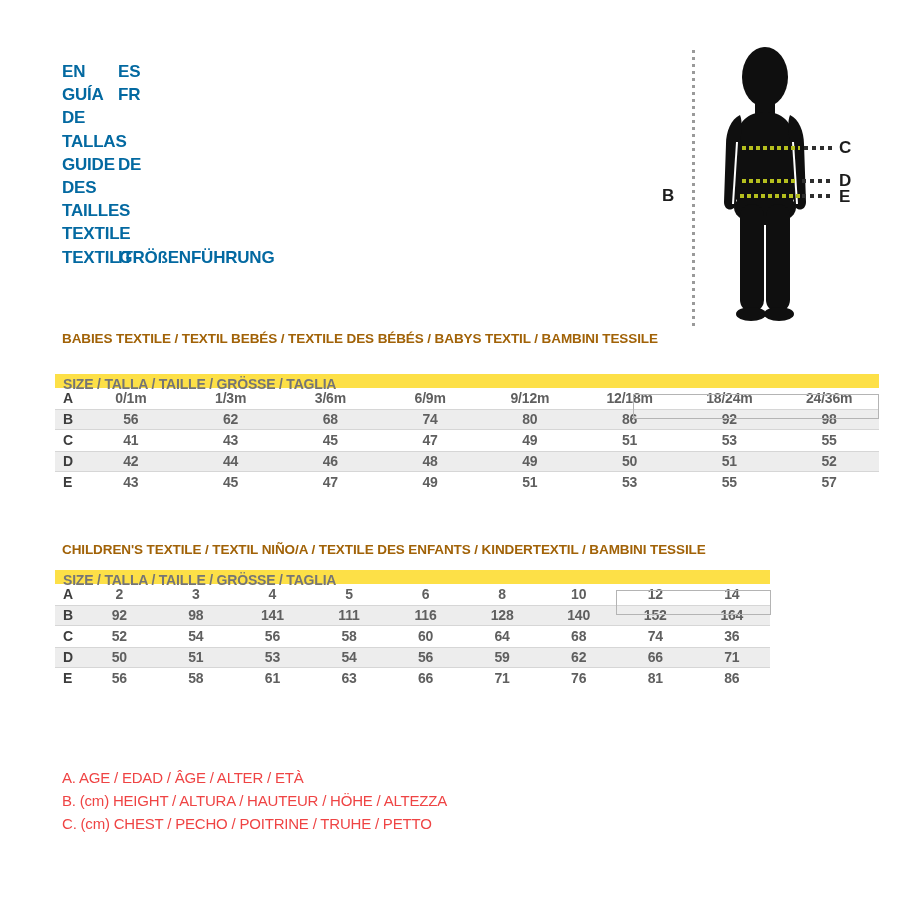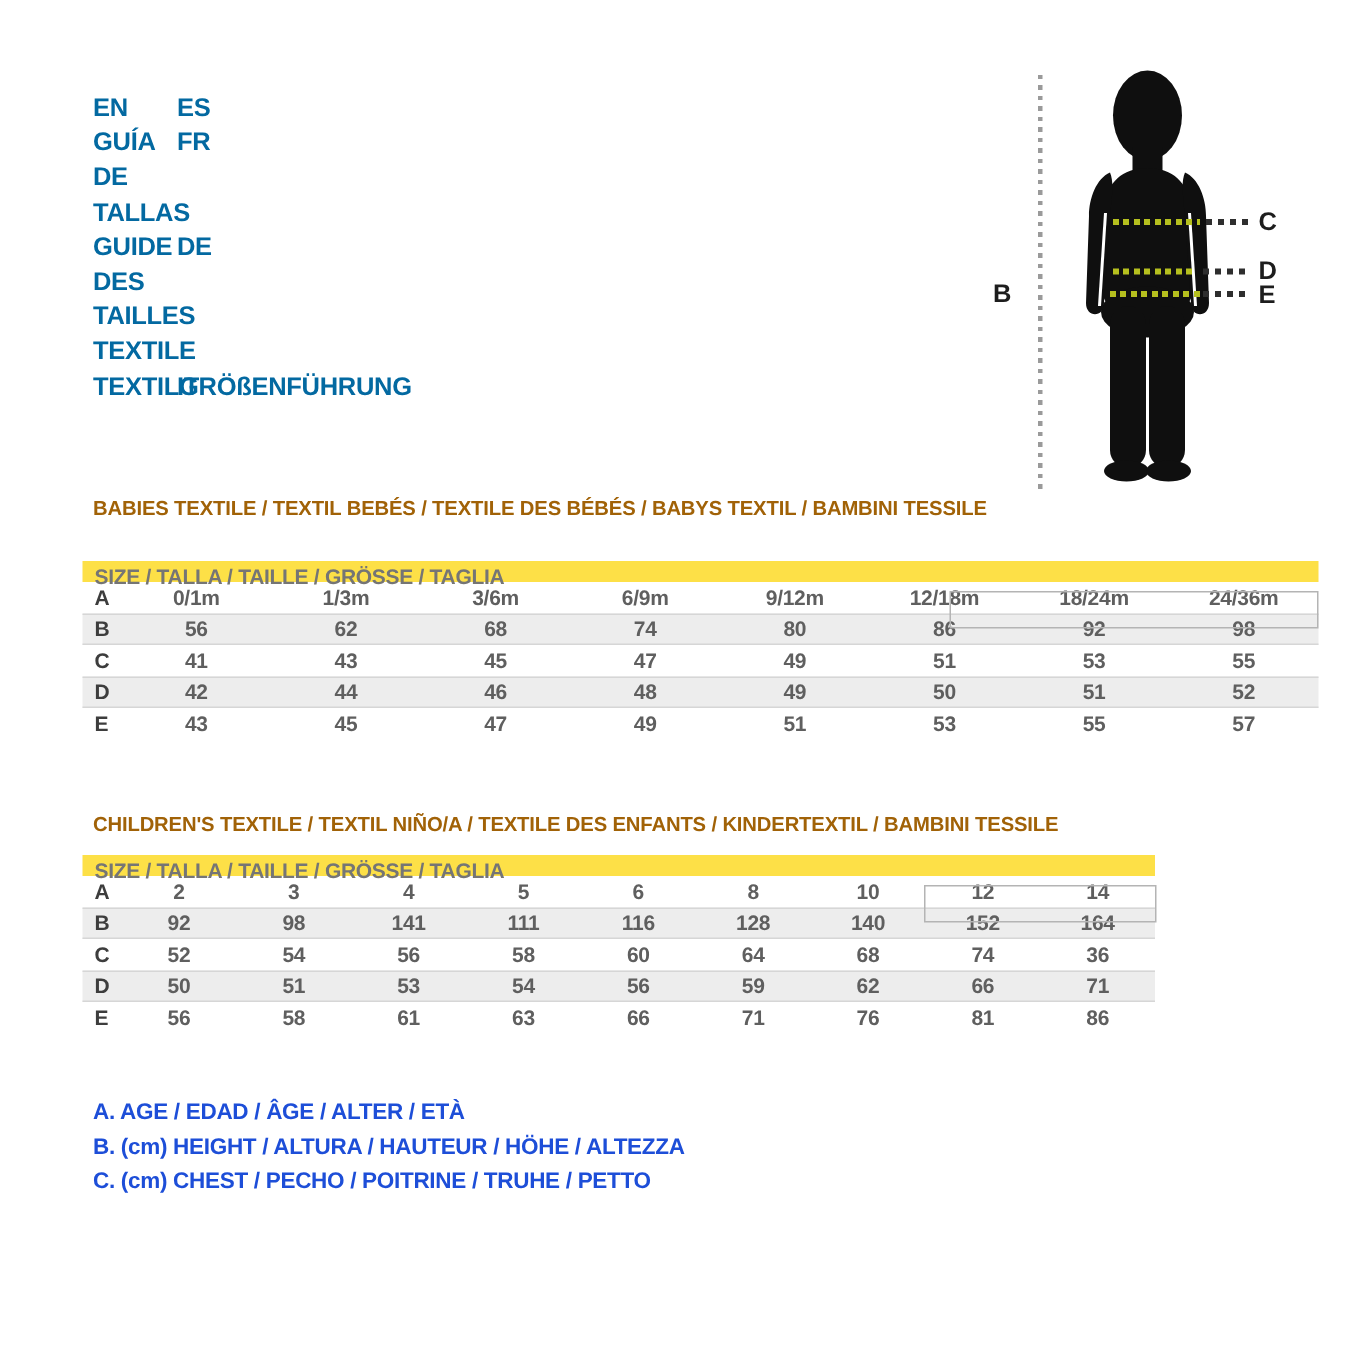--- a/index.html
+++ b/index.html
@@ -30,21 +30,21 @@
   .size-header{height:14px;background:#fde047;color:#757575;font-size:14px;font-weight:bold;
     line-height:21px;padding-left:8px;letter-spacing:-0.2px;}
   .t-row{display:flex;height:21px;line-height:21px;font-size:14px;font-weight:bold;color:#5f5f5f;
     letter-spacing:-0.2px;box-sizing:border-box;}
   .t-row.band{background:#ededed;border-top:1px solid #d6d6d6;border-bottom:1px solid #d6d6d6;line-height:19px;}
   .t-row .letter{width:18px;padding-left:8px;color:#3d3d3d;text-align:left;flex:none;}
   .t-row .cell{flex:1;text-align:center;}
   .sel-box{position:absolute;border:1px solid #b4b4b4;background:transparent;pointer-events:none;}
 
   
-  .legend{left:62px;top:730px;font-size:15px;font-weight:bold;color:#1d4ed8;
+  .legend{left:62px;top:766px;font-size:15px;font-weight:normal;color:#ef4444;
     line-height:23.2px;letter-spacing:-0.2px;}
 </style>
 </head>
 <body>
 
 <div class="abs lang-block">
   <span>EN</span>
   <span>ES</span>
   <span>GUÍA DE TALLAS</span>
   <span>FR</span>

